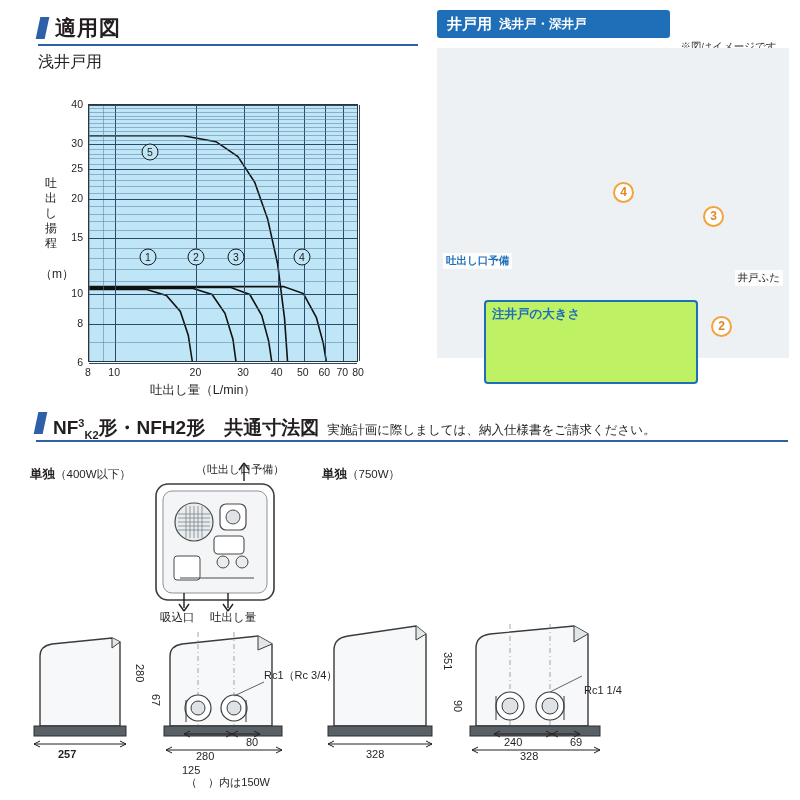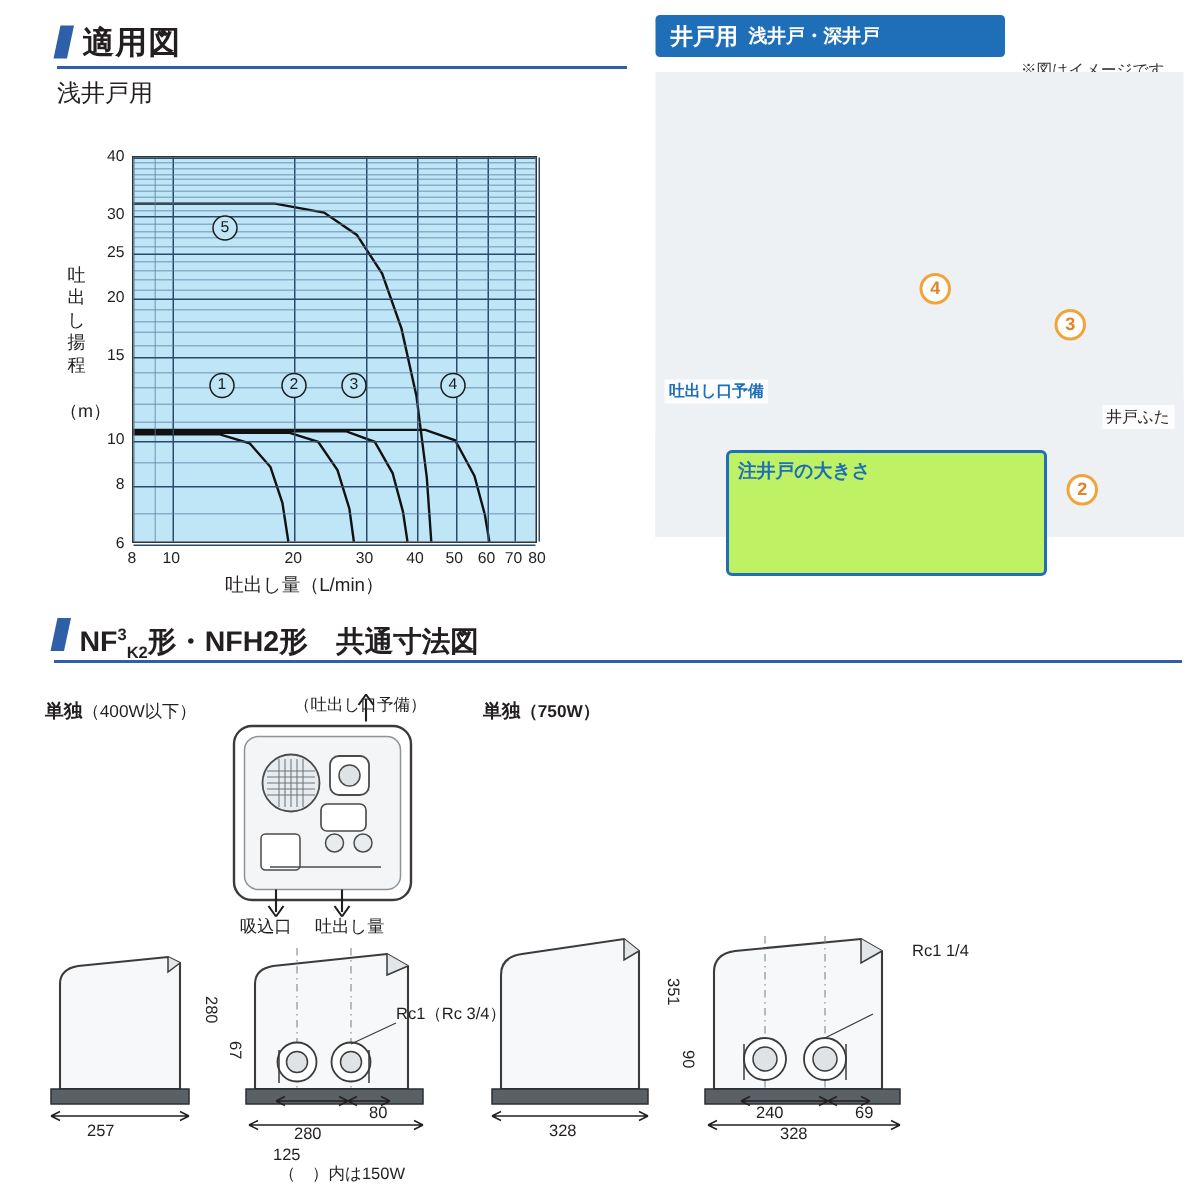--- a/index.html
+++ b/index.html
@@ -86,21 +86,21 @@
   #dim-head { position:absolute; left:36px; top:412px; display:flex; align-items:baseline; gap:8px; }
   #dim-rule { left:36px; top:440px; width:752px; }
   #dim-title { font-size:19px; font-weight:bold; }
   #dim-sub { font-size:12.5px; }
   .sup { font-size:11px; vertical-align:super; }
   .sub { font-size:11px; vertical-align:sub; }
 
   #lbl-tan1 { position:absolute; left:30px; top:466px; font-size:12.5px; font-weight:bold;}
   #lbl-tan1 .small { font-weight:normal; font-size:11.5px; }
   #lbl-tan2 { position:absolute; left:322px; top:466px; font-size:12.5px; font-weight:bold;}
-  #lbl-tan2 .small { font-weight:bold; font-size:11.5px; }
+  #lbl-tan2 .small { font-weight:normal; font-size:11.5px; }
 
   #lbl-top-port { position:absolute; left:196px; top:462px; font-size:11px; }
   #lbl-suction  { position:absolute; left:160px; top:610px; font-size:11.5px; }
   #lbl-discharge{ position:absolute; left:210px; top:610px; font-size:11.5px; }
   #note-150w { position:absolute; left:186px; top:775px; font-size:11px; }
 
   .dimtxt { position:absolute; font-size:11px; }
   .vert { writing-mode: vertical-rl; text-orientation: mixed; }
 
   svg { display:block; }
@@ -292,20 +292,21 @@
     </div>
   </div>
 
   <div id="blue-box">
     <div class="bt">注井戸の大きさ</div>
   </div>
 
   <div class="sec-head" id="dim-head">
     <span class="sec-bar"></span>
     <span id="dim-title"><span>NF</span><span class="sup">3</span><span class="sub">K2</span><span>形・NFH2形　共通寸法図</span></span>
+    <span id="dim-sub">実施計画に際しましては、納入仕様書をご請求ください。</span>
   </div>
   <div class="sec-rule" id="dim-rule"></div>
 
   <div id="lbl-tan1"><span>単独</span><span class="small">（400W以下）</span></div>
   <div id="lbl-tan2"><span>単独</span><span class="small">（750W）</span></div>
 
   <div id="lbl-top-port">（吐出し口予備）</div>
   <div id="lbl-suction">吸込口</div>
   <div id="lbl-discharge">吐出し量</div>
   <div id="note-150w">（　）内は150W</div>
@@ -332,21 +333,21 @@
   <svg style="position:absolute; left:176px; top:592px;" width="70" height="20">
     <path d="M8,1 L8,16 M8,19 L3,12 M8,19 L13,12" stroke="#231f20" stroke-width="1.4" fill="none"></path>
     <path d="M52,1 L52,16 M52,19 L47,12 M52,19 L57,12" stroke="#231f20" stroke-width="1.4" fill="none"></path>
   </svg>
 
   <svg style="position:absolute; left:28px; top:630px;" width="104" height="110" viewBox="0 0 104 110">
     <path d="M12,96 L12,26 Q12,16 24,14 L84,8 L92,12 L92,96 Z" fill="#f7f8f9" stroke="#3b3b3b" stroke-width="1.4"></path>
     <path d="M84,8 L84,18 L92,12" fill="#e3e6e8" stroke="#3b3b3b" stroke-width="1"></path>
     <rect x="6" y="96" width="92" height="10" fill="#5a6166" stroke="#2b2f33" stroke-width="1"></rect>
   </svg>
-  <div class="dimtxt" style="left:58px; top:748px;">257</div>
+  <div class="dimtxt" style="left:58px; top:748px;font-weight:bold;">257</div>
   <svg style="position:absolute; left:28px; top:738px;" width="104" height="12">
     <path d="M6,6 H98 M6,6 L12,3 M6,6 L12,9 M98,6 L92,3 M98,6 L92,9" stroke="#231f20" stroke-width="1" fill="none"></path>
   </svg>
 
   <svg style="position:absolute; left:160px; top:630px;" width="130" height="110" viewBox="0 0 130 110">
     <path d="M10,96 L10,26 Q10,16 22,14 L98,6 L112,14 L112,96 Z" fill="#f7f8f9" stroke="#3b3b3b" stroke-width="1.4"></path>
     <path d="M98,6 L98,20 L112,14" fill="#e3e6e8" stroke="#3b3b3b" stroke-width="1"></path>
     <rect x="4" y="96" width="118" height="10" fill="#5a6166" stroke="#2b2f33" stroke-width="1"></rect>
     <g stroke="#7b8288" stroke-width=".7" stroke-dasharray="5 3 1 3">
       <path d="M38,2 L38,96"></path>
@@ -394,20 +395,20 @@
     <circle cx="84" cy="84" r="14" fill="#ffffff" stroke="#3b3b3b" stroke-width="1.2"></circle>
     <circle cx="84" cy="84" r="8" fill="#dfe3e6" stroke="#3b3b3b" stroke-width="1"></circle>
     <path d="M30,74 L30,98 M98,74 L98,98" stroke="#3b3b3b" stroke-width="1"></path>
     <path d="M84,70 L116,54" stroke="#3b3b3b" stroke-width=".8"></path>
   </svg>
   <div class="dimtxt vert" style="left:442px; top:652px;">351</div>
   <div class="dimtxt vert" style="left:452px; top:700px;">90</div>
   <div class="dimtxt" style="left:504px; top:736px;">240</div>
   <div class="dimtxt" style="left:570px; top:736px;">69</div>
   <div class="dimtxt" style="left:520px; top:750px;">328</div>
-  <div class="dimtxt" style="left:584px; top:628px;margin-left:24px;">Rc1 1/4</div>
+  <div class="dimtxt" style="left:584px; top:684px;">Rc1 1/4</div>
   <svg style="position:absolute; left:466px; top:726px;" width="140" height="36">
     <path d="M28,8 H86 M28,8 L34,5 M28,8 L34,11 M86,8 L80,5 M86,8 L80,11" stroke="#231f20" stroke-width="1" fill="none"></path>
     <path d="M86,8 H114 M86,8 L92,5 M86,8 L92,11 M114,8 L108,5 M114,8 L108,11" stroke="#231f20" stroke-width="1" fill="none"></path>
     <path d="M6,24 H134 M6,24 L12,21 M6,24 L12,27 M134,24 L128,21 M134,24 L128,27" stroke="#231f20" stroke-width="1" fill="none"></path>
   </svg>
 
 </div>
 
 </body></html>

